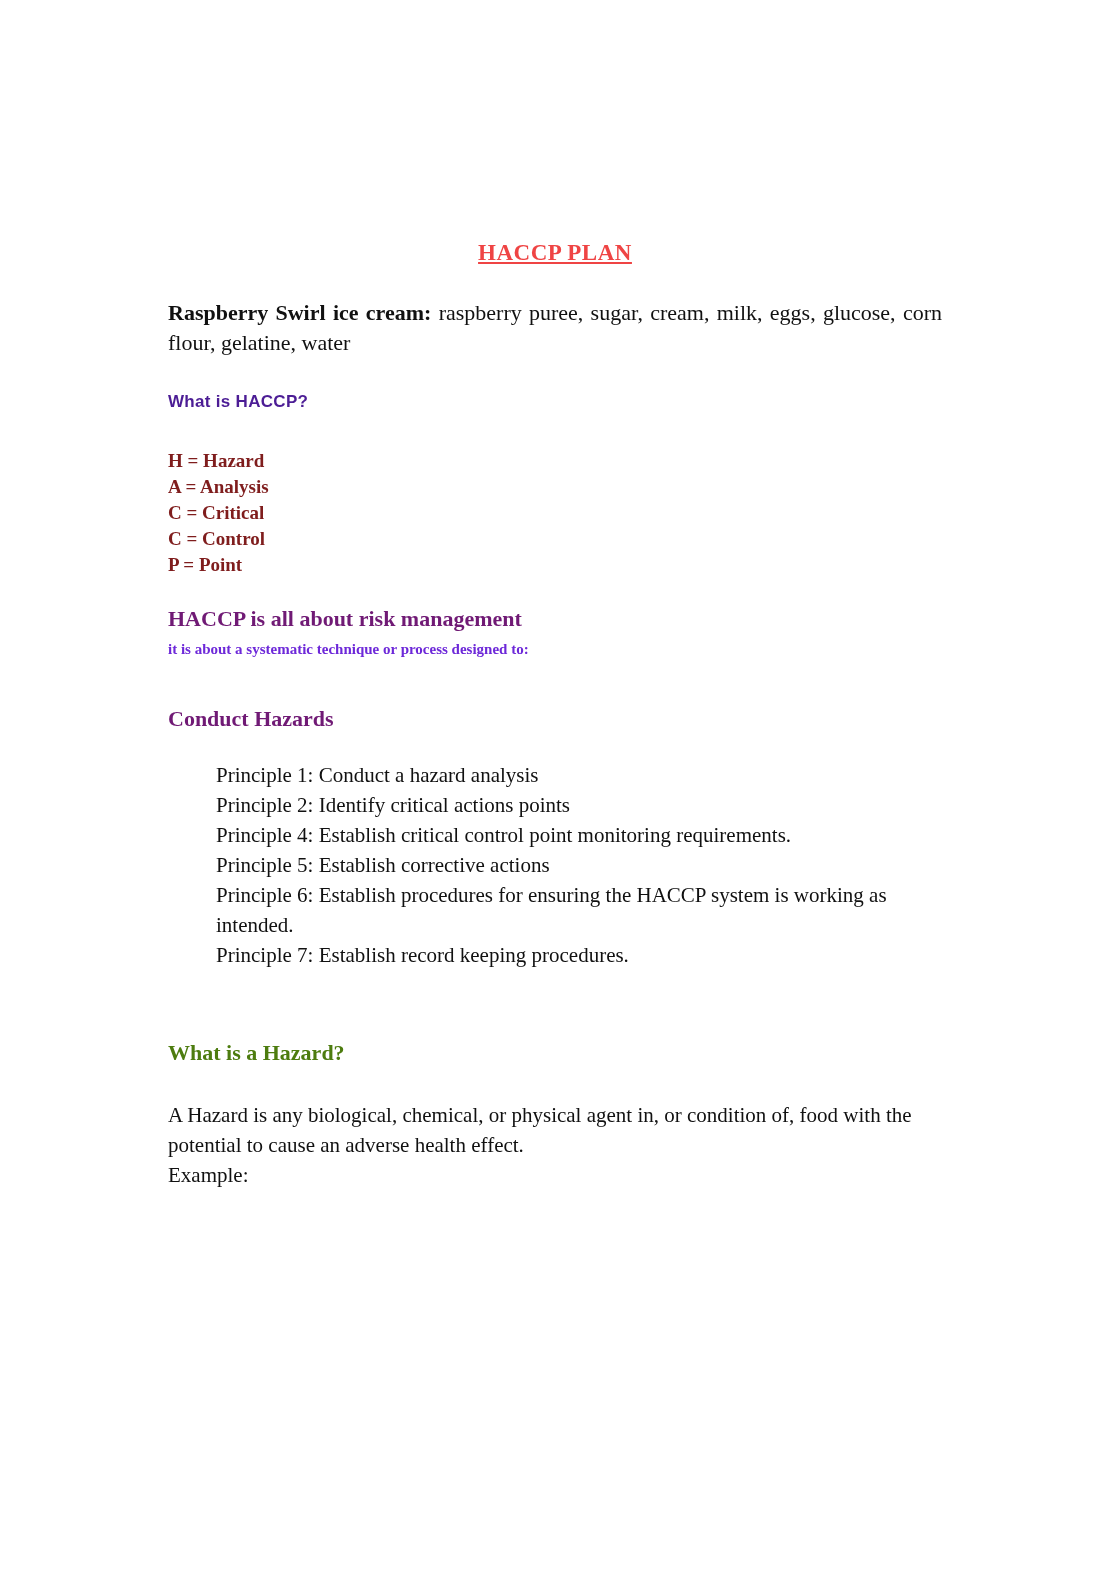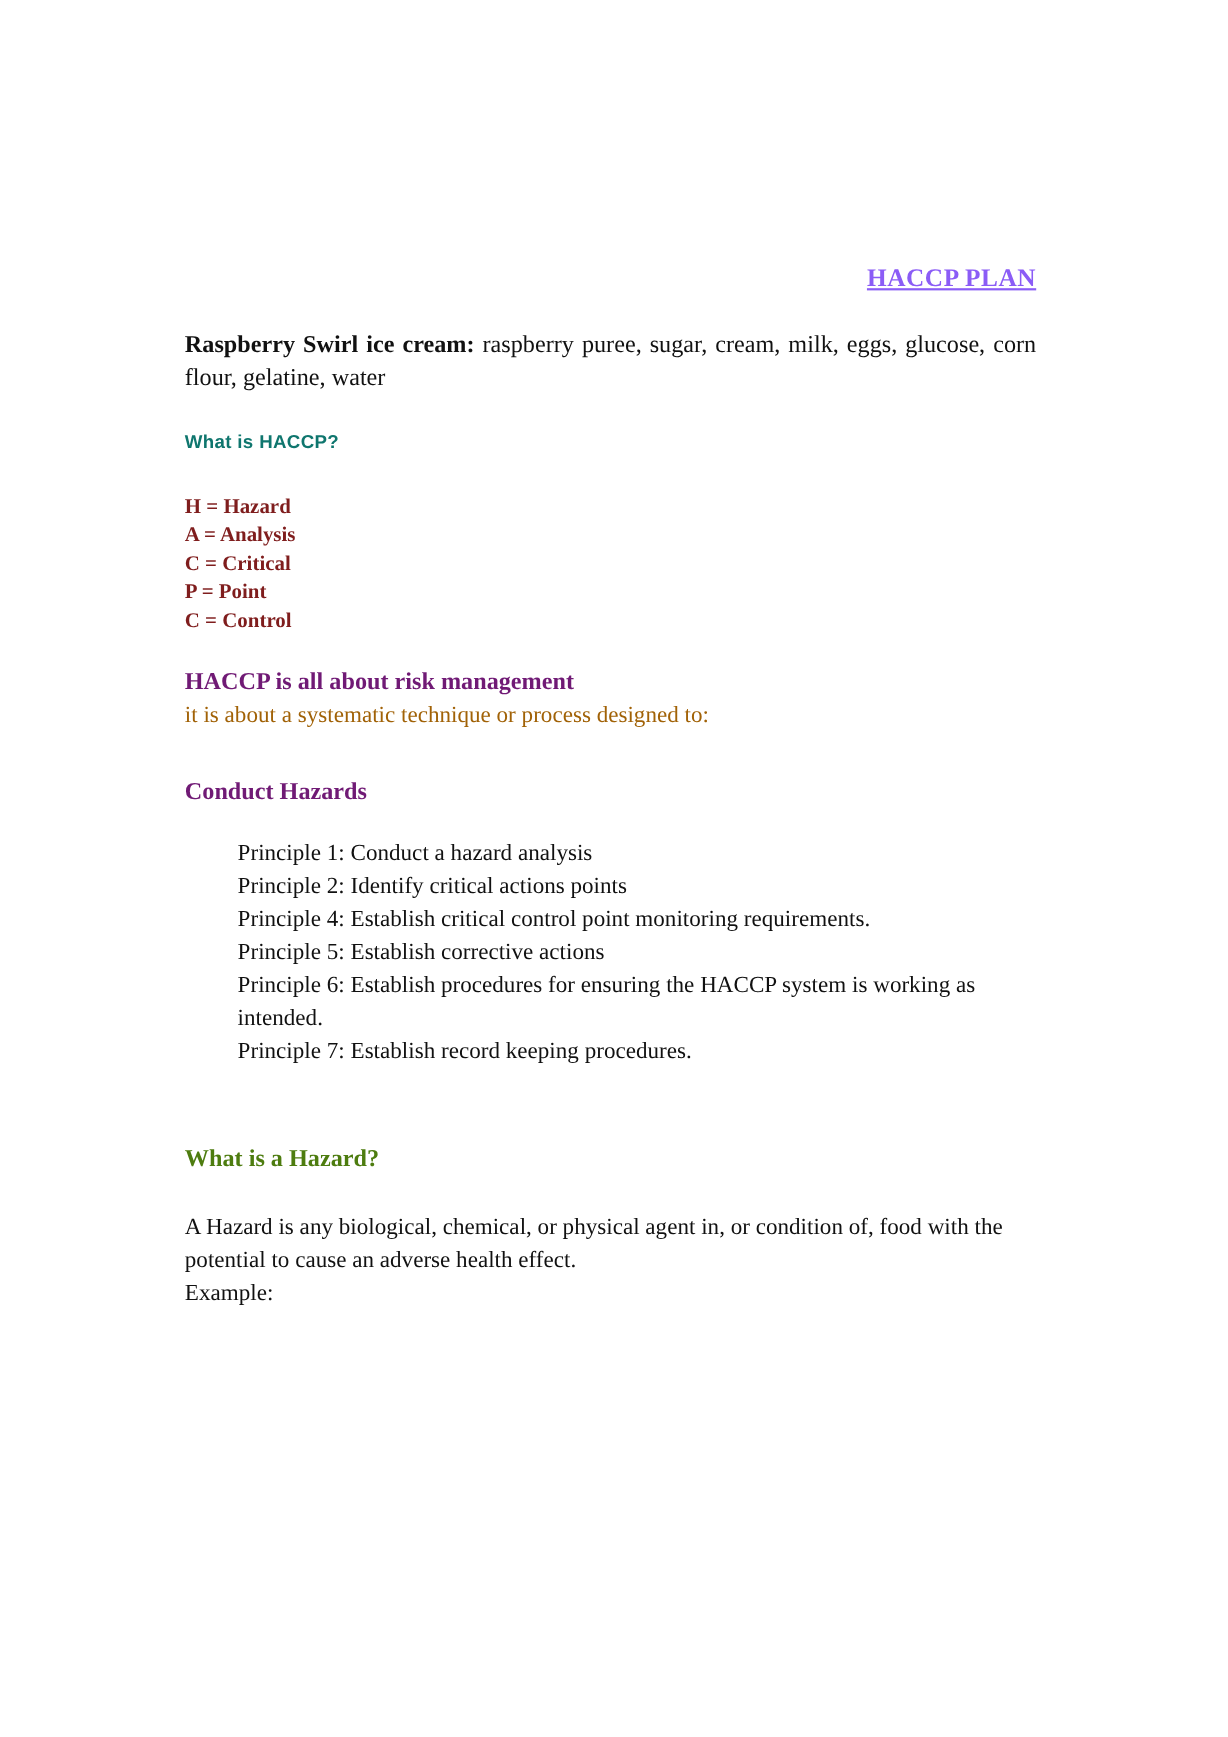--- a/index.html
+++ b/index.html
@@ -19,24 +19,24 @@
   .content {
     position: absolute;
     left: 168px;
     top: 240px;
     width: 774px;
   }
   .doc-title {
     font-size: 23px;
     font-weight: bold;
     text-decoration: underline;
-    text-align: right;
+    text-align: center;
     margin: 0 0 32px 0;
     letter-spacing: 0.5px;
-    color: #8b5cf6;
+    color: #ef4444;
   }
   .intro {
     font-size: 22px;
     line-height: 30px;
     text-align: justify;
     margin: 0 0 34px 0;
     color: #111111;
   }
   .intro .lead {
     font-weight: bold;
@@ -57,24 +57,25 @@
   .acronym {
     margin: 0 0 28px 0;
   }
   .serif-heading {
     font-size: 22px;
     font-weight: bold;
     margin: 0;
     color: #701a75;
   }
   .risk-subtext {
-    font-size: 21px;
+    font-size: 15px;
     line-height: 30px;
     margin: 2px 0 0 0;
-    color: #a16207;
+    color: #6d28d9;
+    font-weight: bold;
   }
   .identify-heading {
     margin-top: 42px;
   }
   .principles {
     margin-top: 28px;
     font-size: 21px;
     line-height: 30px;
     color: #111111;
     margin-left: 48px;
@@ -103,28 +104,28 @@
 </head>
 <body>
 
 <div class="page">
   <div class="content">
 
     <h1 class="doc-title">HACCP PLAN</h1>
 
     <p class="intro"><span class="lead">Raspberry Swirl ice cream:</span><span> raspberry puree, sugar, cream, milk, eggs, glucose, corn flour, gelatine, water</span></p>
 
-    <h2 class="blue-sans-heading" style="color: #0f766e;">What is HACCP?</h2>
+    <h2 class="blue-sans-heading" style="color: #4c1d95;">What is HACCP?</h2>
 
     <div class="acronym">
       <div class="acronym-line">H = Hazard</div>
       <div class="acronym-line">A = Analysis</div>
       <div class="acronym-line">C = Critical</div>
+      <div class="acronym-line">C = Control</div>
       <div class="acronym-line">P = Point</div>
-      <div class="acronym-line">C = Control</div>
     </div>
 
     <h2 class="serif-heading">HACCP is all about risk management</h2>
     <p class="risk-subtext">it is about a systematic technique or process designed to:</p>
 
     <h2 class="serif-heading identify-heading">Conduct Hazards</h2>
 
     <div class="principles">
       <p class="principle-line">Principle 1: Conduct a hazard analysis</p>
       <p class="principle-line">Principle 2: Identify critical actions points</p>

